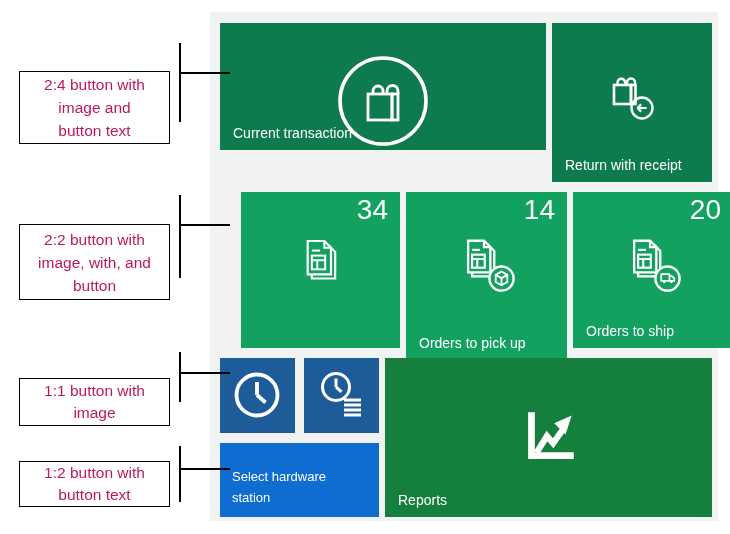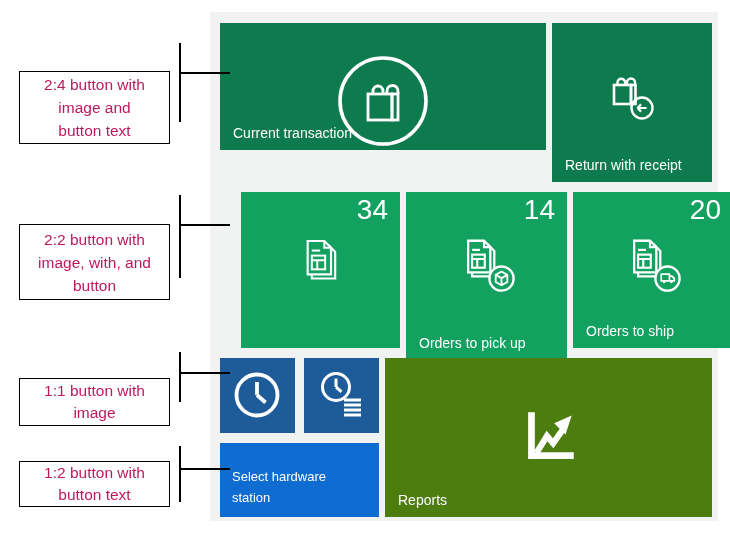--- a/index.html
+++ b/index.html
@@ -10,21 +10,21 @@
   }
   .panel{
     position:absolute;left:210px;top:12px;width:508px;height:509px;
     background:#f1f2f2;
   }
   .tile{
     position:absolute;color:#ffffff;cursor:pointer;
   }
   .tile-dark-green{background:#0e7b4f;}
   .tile-mid-green{background:#13a160;margin-left:21px;}
-  .tile-light-green{background:#4d7c0f;}
+  .tile-light-green{background:#15803d;}
   .tile-dark-blue{background:#1e5c99;}
   .tile-bright-blue{background:#0f6cd0;}
   .tile-label{
     position:absolute;left:13px;bottom:9px;
     font-size:14px;color:#ffffff;white-space:nowrap;
   }
   .tile-label-wrap{
     position:absolute;left:12px;bottom:8px;width:132px;
     font-size:13px;line-height:1.6;color:#ffffff;white-space:normal;
   }

